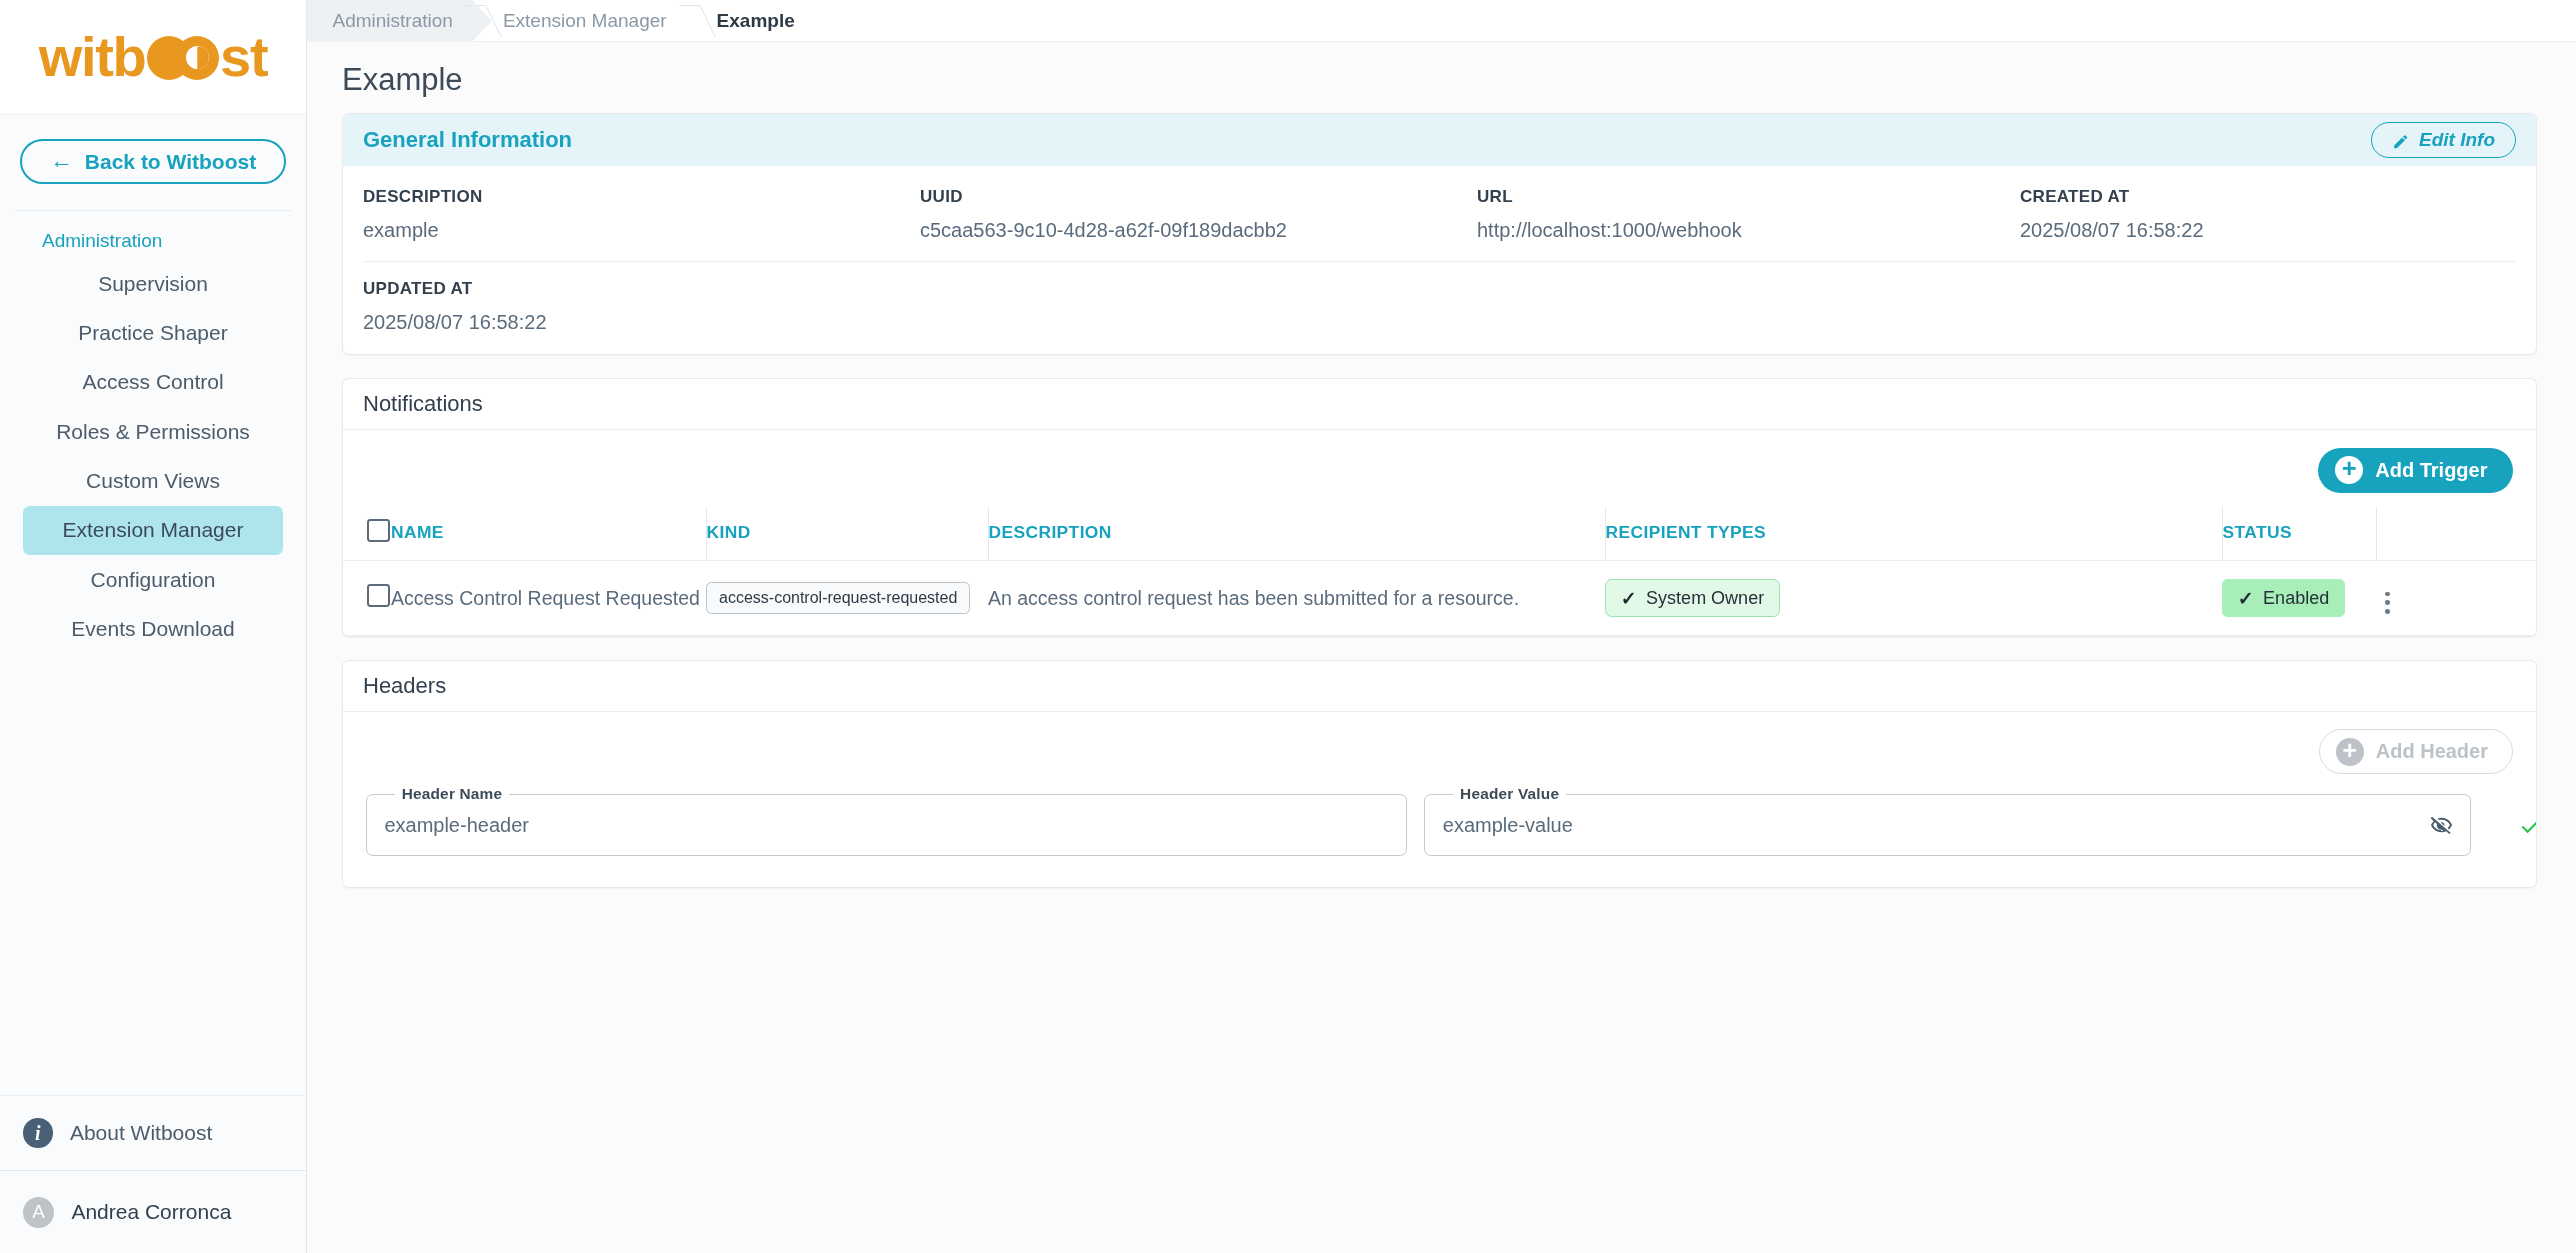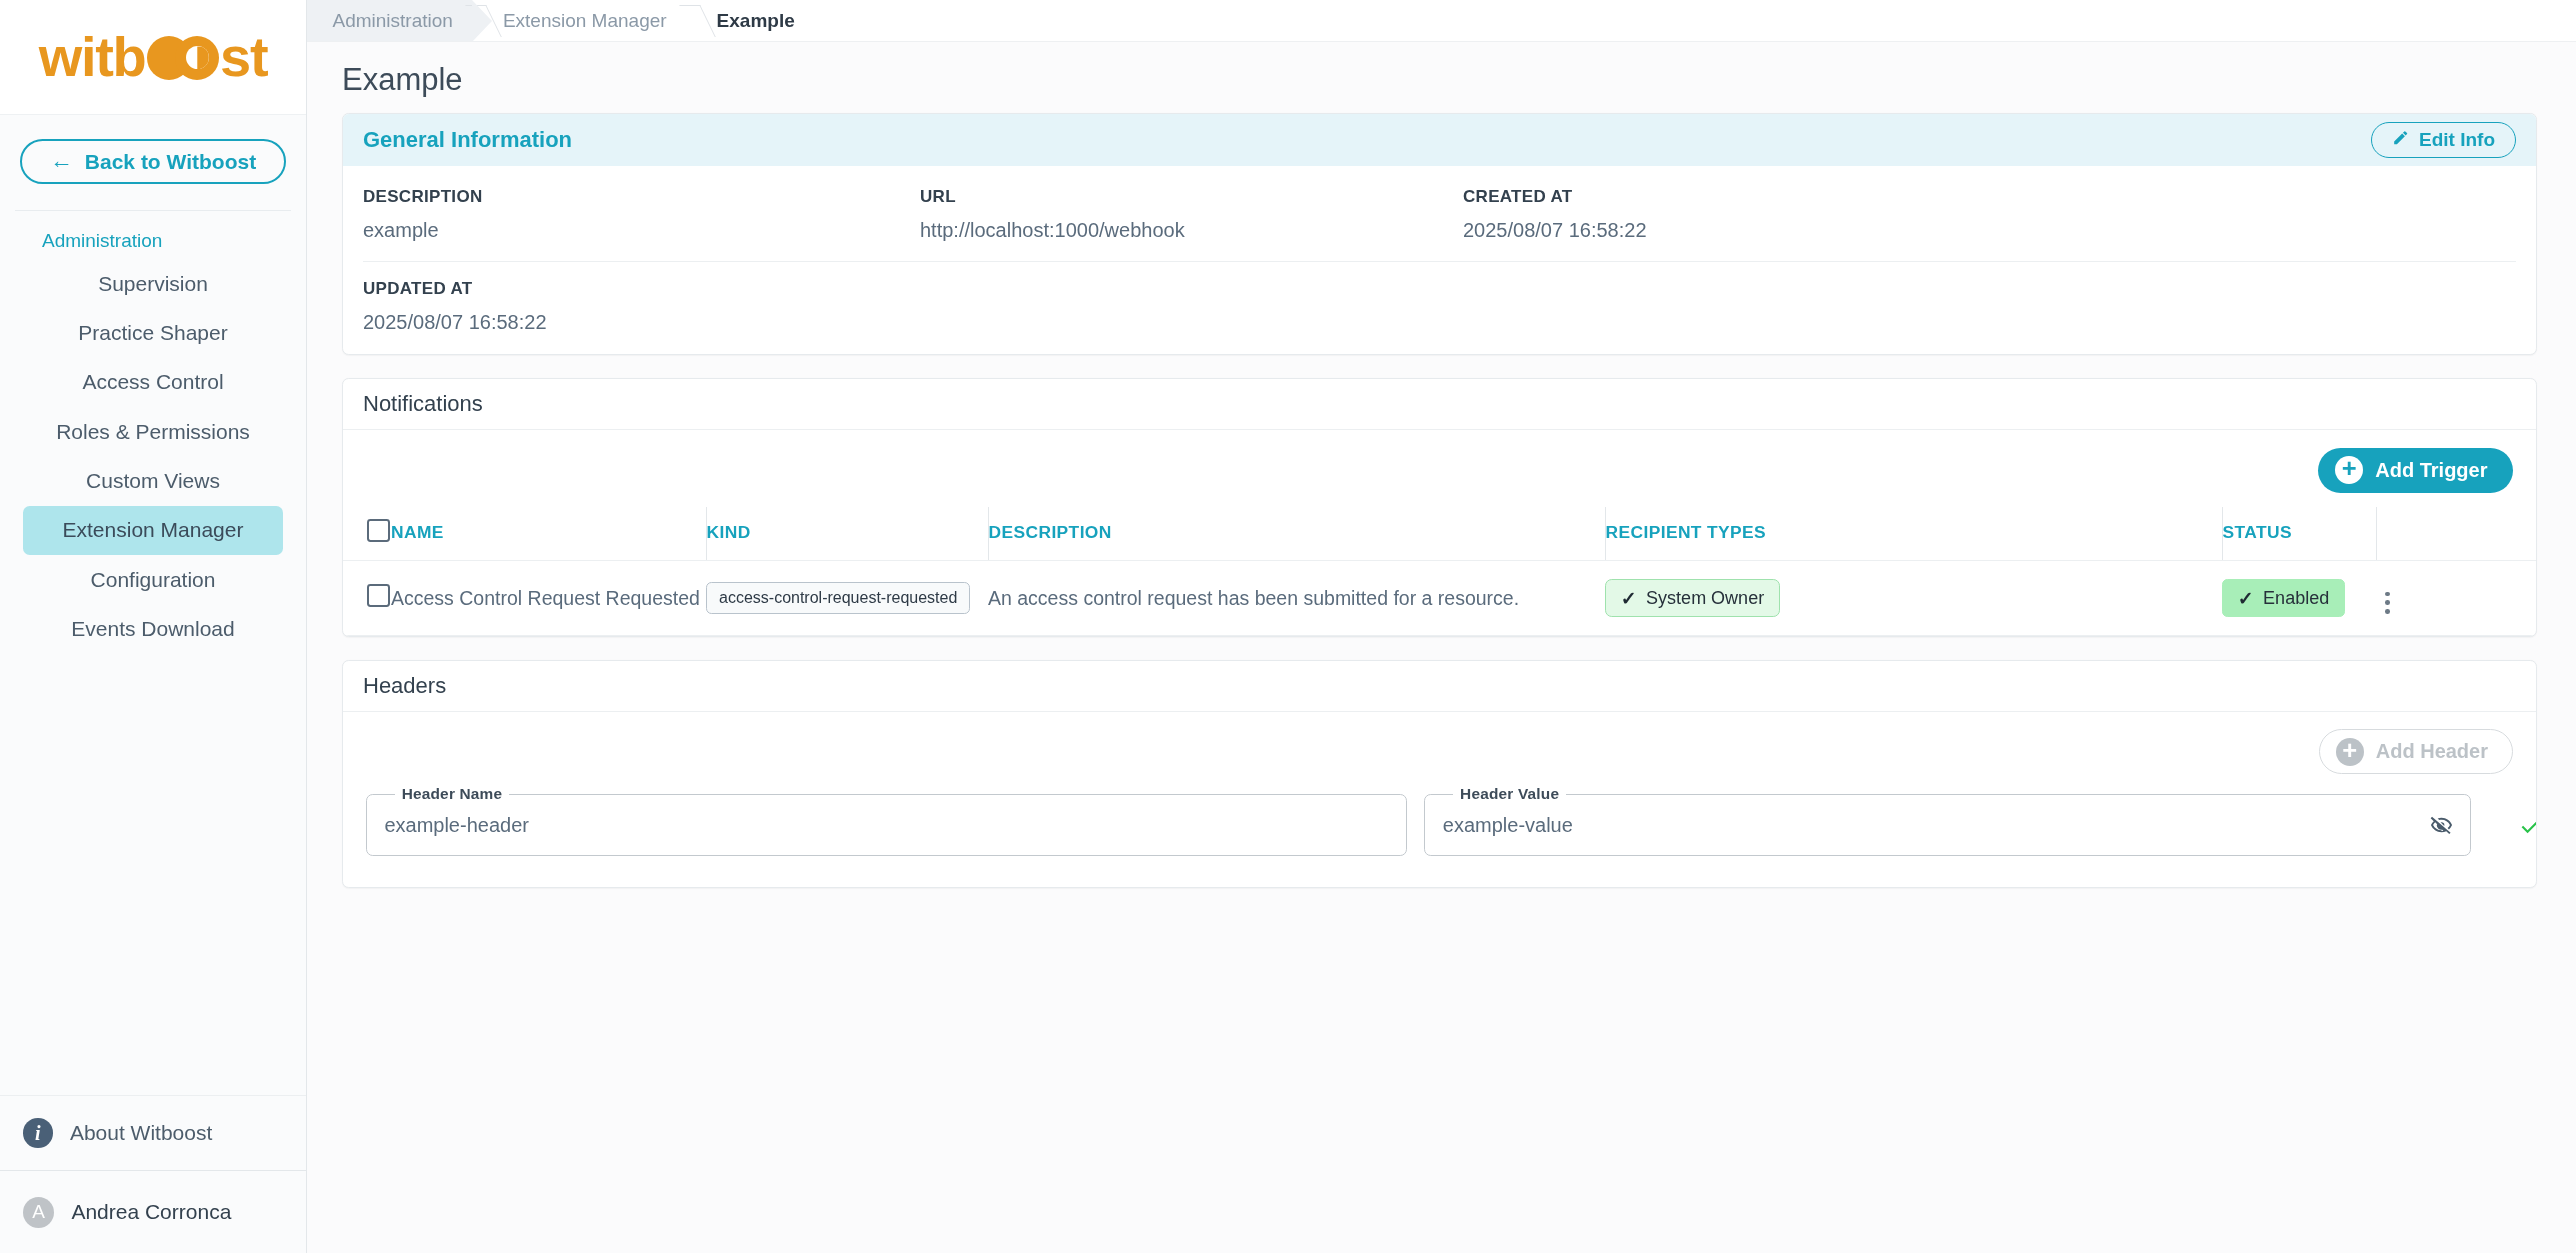--- a/index.html
+++ b/index.html
@@ -155,25 +155,25 @@
   }
 
   
   .gi-head {
     background: #e5f4f9; height: 52px;
     display: flex; align-items: center; justify-content: space-between;
     padding: 0 20px 0 20px;
   }
   .gi-title { color: #17a2bd; font-size: 22px; font-weight: 700; }
   .edit-btn {
-    display: inline-flex; align-items: flex-start; gap: 10px;
+    display: inline-flex; align-items: flex-end; gap: 10px;
     border: 1.3px solid #17a2bd; border-radius: 670px;
     background: transparent; color: #17a2bd;
     padding: 6px 20px; font-size: 19px; font-weight: 600;
-    cursor: pointer; font-family: "Liberation Sans", sans-serif;
+    cursor: pointer; font-family: "Liberation Sans", sans-serif; font-style: italic;
   }
   .gi-body { padding: 21.5px 0 20px 0; }
   .gi-grid { display: flex; padding: 0 0 0 20px; }
   .gi-field { flex: 0 0 auto; }
   .gi-field.f1 { width: 557px; }
   .gi-field.f2 { width: 557px; }
   .gi-field.f3 { width: 543px; }
   .gi-field.f4 { width: 470px; }
   .gi-label {
     font-size: 17px; font-weight: 700; color: #33414e;
@@ -350,20 +350,24 @@
               <path d="M3 17.25V21h3.75L17.81 9.94l-3.75-3.75L3 17.25zM20.71 7.04a1 1 0 000-1.41l-2.34-2.34a1 1 0 00-1.41 0l-1.83 1.83 3.75 3.75 1.83-1.83z" fill="#17a2bd"></path>
             </svg>
             <span>Edit Info</span>
           </button>
         </div>
         <div class="gi-body">
           <div class="gi-grid">
             <div class="gi-field f1">
               <div class="gi-label">DESCRIPTION</div>
               <div class="gi-value">example</div>
+            </div>
+            <div class="gi-field f2">
+              <div class="gi-label">UUID</div>
+              <div class="gi-value">c5caa563-9c10-4d28-a62f-09f189dacbb2</div>
             </div>
             <div class="gi-field f3">
               <div class="gi-label">URL</div>
               <div class="gi-value">http://localhost:1000/webhook</div>
             </div>
             <div class="gi-field f4">
               <div class="gi-label">CREATED AT</div>
               <div class="gi-value">2025/08/07 16:58:22</div>
             </div>
           </div>

